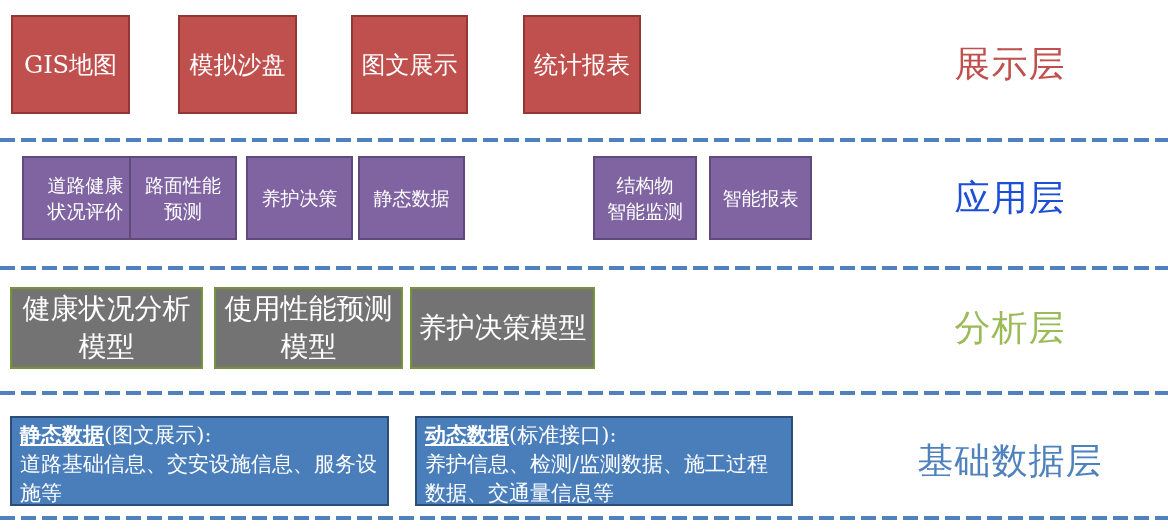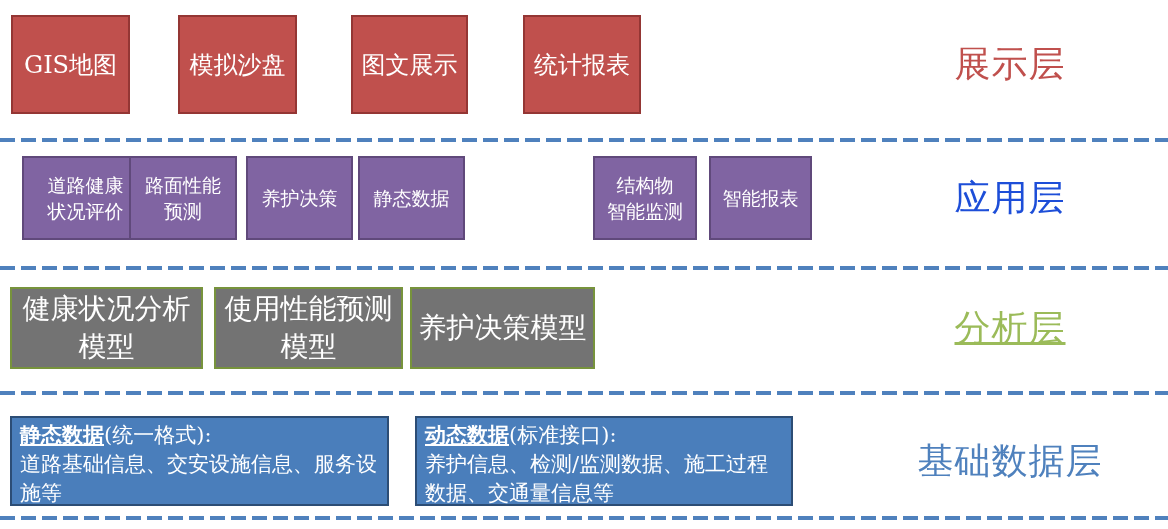--- a/index.html
+++ b/index.html
@@ -28,21 +28,21 @@
   .r4{top:416px;height:90px;background:#4A7EBB;border-color:#2C4D75;font-size:21px;line-height:29px;
       display:block;text-align:left;padding:2px 8px;}
   .bt{font-weight:bold;text-decoration:underline;}
   .layer-label{
     position:absolute;left:870px;width:280px;
     display:flex;align-items:center;justify-content:center;
     font-size:36px;letter-spacing:1px;
   }
   .lab1{top:15px;height:99px;color:#C0504D;}
   .lab2{top:156px;height:84px;color:#1d4ed8;}
-  .lab3{top:287px;height:82px;color:#9BBB59;text-decoration:underline;}
+  .lab3{top:287px;height:82px;color:#9BBB59;}
   .lab4{top:416px;height:90px;color:#4F81BD;}
   .divider{
     position:absolute;left:0;width:1168px;height:4px;
     background:repeating-linear-gradient(90deg,#4F81BD 0 15px,transparent 15px 21px);
   }
   .d1{top:138px;} .d2{top:266px;} .d3{top:391px;} .d4{top:516px;}
 </style>
 </head>
 <body>
 
@@ -70,21 +70,21 @@
   <div class="divider d2"></div>
 
   <div class="box r3" style="left:10px;width:193px">健康状况分析模型</div>
   <div class="box r3" style="left:214px;width:189px">使用性能预测模型</div>
   <div class="box r3" style="left:410px;width:185px">养护决策模型</div>
   <div class="layer-label lab3">分析层</div>
 
   <div class="divider d3"></div>
 
   <div class="box r4" style="left:10px;width:379px">
-    <span class="bt">静态数据</span><span>(统一格式):</span>
+    <span class="bt">静态数据</span><span>(图文展示):</span>
     <div>道路基础信息、交安设施信息、服务设施等</div>
   </div>
   <div class="box r4" style="left:415px;width:378px">
     <span class="bt">动态数据</span><span>(标准接口):</span>
     <div>养护信息、检测/监测数据、施工过程数据、交通量信息等</div>
   </div>
   <div class="layer-label lab4">基础数据层</div>
 
   <div class="divider d4"></div>
 

